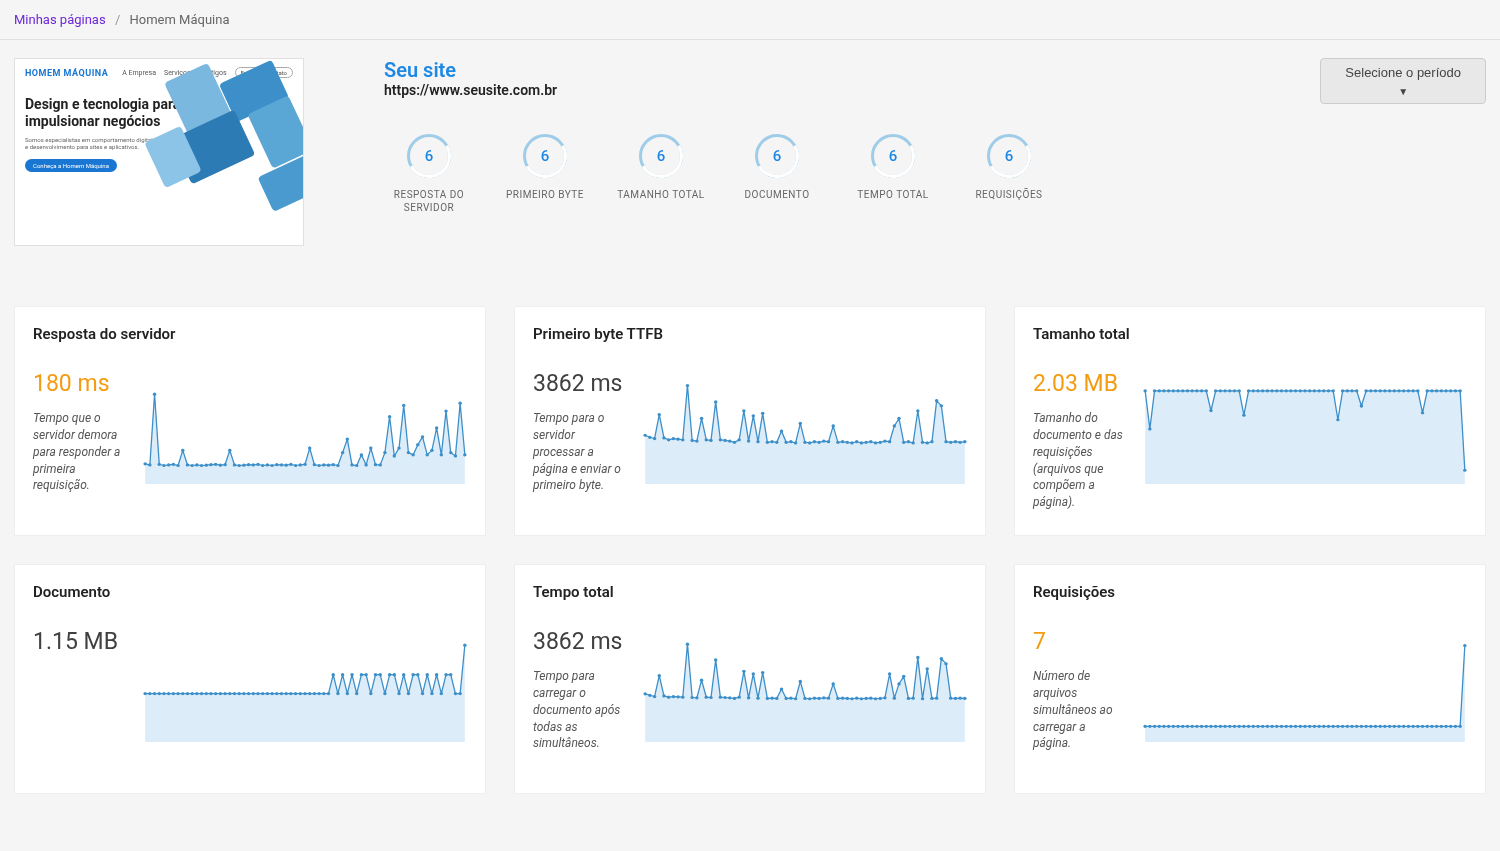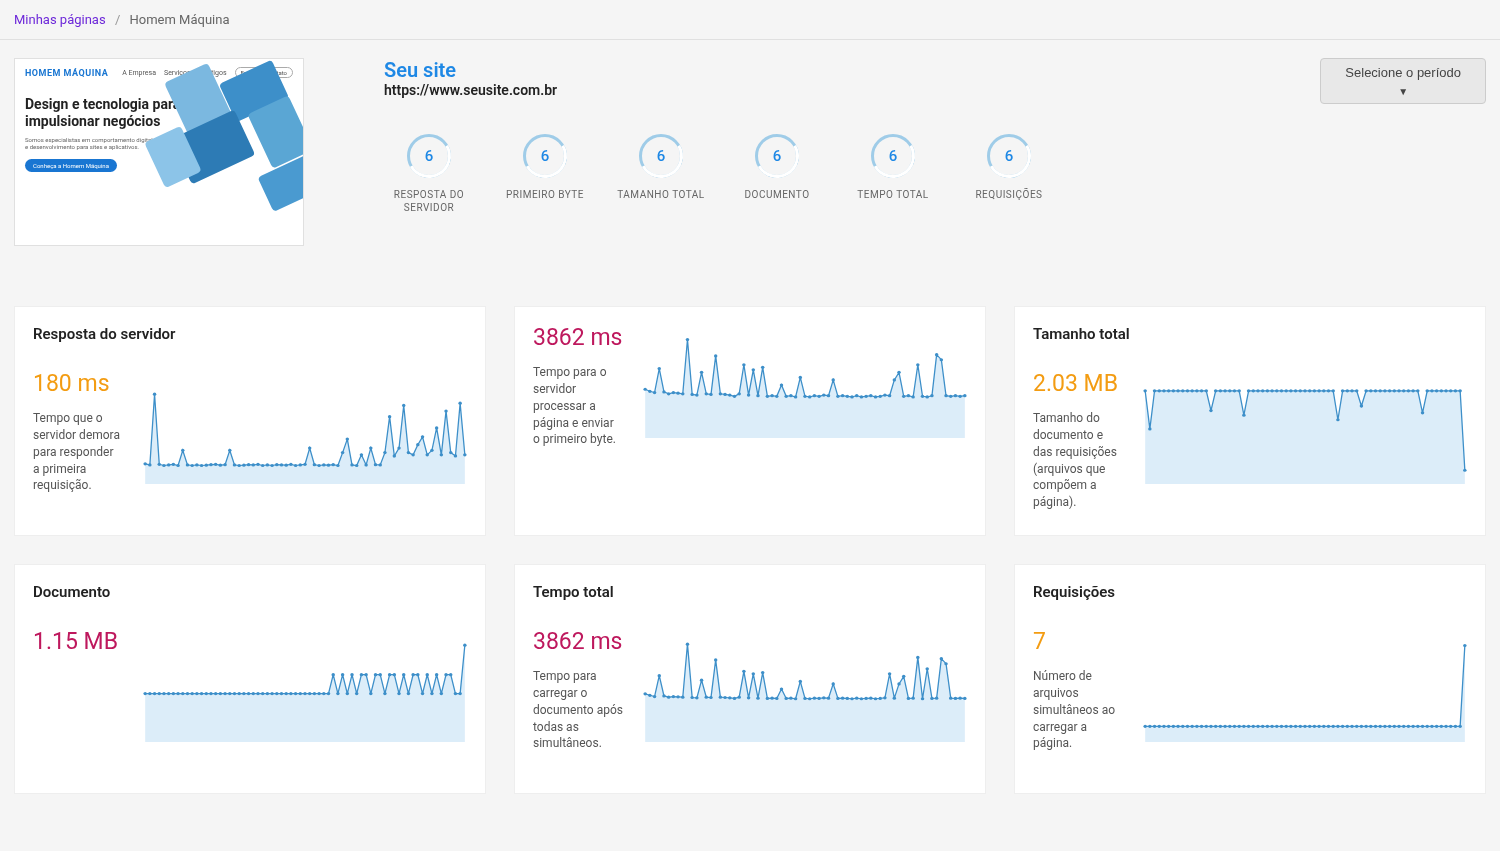--- a/index.html
+++ b/index.html
@@ -32,22 +32,22 @@
 .circle { width: 44px; height: 44px; border-radius: 50%; border: 3px solid #9fcce8; display: flex; align-items: center; justify-content: center; color: #1e88e5; font-size: 15px; font-weight: 500; margin-bottom: 10px; position: relative; }
 .circle::after { content: ''; position: absolute; top: -3px; left: -3px; right: -3px; bottom: -3px; border-radius: 50%; border: 3px solid transparent; border-bottom-color: #fff; border-right-color: #fff; transform: rotate(15deg); }
 .metric-label { font-size: 10px; letter-spacing: 0.5px; color: #666; text-align: center; line-height: 1.3; }
 .panels { display: grid; grid-template-columns: repeat(3, 1fr); gap: 28px; margin-top: 50px; }
 .panel { background: #fff; border: 1px solid #eee; padding: 18px 18px; min-height: 230px; }
 .panel-title { font-size: 15px; font-weight: 600; color: #222; margin-bottom: 28px; }
 .panel-body { display: flex; gap: 20px; align-items: flex-start; }
 .panel-left { width: 90px; flex-shrink: 0; }
 .panel-value { font-size: 23px; font-weight: 400; line-height: 1.1; }
 .panel-value.ok { color: #f39c12; }
-.panel-value.err { color: #be185d; }
-.panel-desc { font-size: 12px; color: #555; margin-top: 14px; line-height: 1.4; }
+.panel-value.err { color: #404040; }
+.panel-desc { font-size: 12px; color: #555; margin-top: 14px; line-height: 1.4; font-style: italic; }
 .panel-chart { flex: 1; height: 115px; }
 .panel-chart svg { width: 100%; height: 100%; }
 </style>
 </head>
 <body>
 
 <div class="breadcrumb">
   <a href="#">Minhas páginas</a>
   <span class="sep">/</span>
   <span class="current">Homem Máquina</span>
@@ -197,20 +197,21 @@
               <circle cx="276.235294117647" cy="83.82222222222222" r="1.6" fill="#3d8fc9"></circle>
               <circle cx="280.5882352941176" cy="40.05555555555556" r="1.6" fill="#3d8fc9"></circle>
               <circle cx="284.94117647058823" cy="81.57777777777778" r="1.6" fill="#3d8fc9"></circle>
               <circle cx="289.2941176470588" cy="84.94444444444444" r="1.6" fill="#3d8fc9"></circle>
               <circle cx="293.6470588235294" cy="32.19999999999999" r="1.6" fill="#3d8fc9"></circle>
               <circle cx="298" cy="83.82222222222222" r="1.6" fill="#3d8fc9"></circle>
   </svg></div>
     </div>
       </div>
       <div class="panel">
+    <div class="panel-title">Primeiro byte TTFB</div>
     <div class="panel-body">
       <div class="panel-left">
         <div class="panel-value err">3862 ms</div>
         <div class="panel-desc">Tempo para o servidor processar a página e enviar o primeiro byte.</div>
       </div>
       <div class="panel-chart"><svg viewBox="0 0 300 115" preserveAspectRatio="none">
     <path d="M2,64.24225L6.352941176470588,66.2875L10.705882352941176,67.55L15.058823529411764,43.5625L19.41176470588235,66.91875L23.76470588235294,68.8125L28.11764705882353,67.55L32.470588235294116,68.18125L36.8235294117647,68.8125L41.17647058823529,14.525000000000006L45.52941176470588,69.44375L49.882352941176464,70.075L54.23529411764706,47.349999999999994L58.588235294117645,68.8125L62.94117647058823,69.44375L67.29411764705881,30.9375L71.6470588235294,68.8125L76,69.44375L80.35294117647058,70.075L84.70588235294117,71.3375L89.05882352941175,68.8125L93.41176470588235,39.775000000000006L97.76470588235293,70.075L102.11764705882352,44.82499999999999L106.47058823529412,70.70625L110.8235294117647,42.30000000000001L115.17647058823529,71.3375L119.52941176470587,70.70625L123.88235294117646,71.3375L128.23529411764704,59.974999999999994L132.58823529411762,71.3375L136.94117647058823,70.70625L141.2941176470588,71.96875L145.6470588235294,52.400000000000006L150,71.3375L154.35294117647058,71.96875L158.70588235294116,70.70625L163.05882352941174,71.3375L167.41176470588235,70.075L171.76470588235293,70.70625L176.1176470588235,54.925000000000004L180.47058823529412,71.3375L184.8235294117647,70.70625L189.17647058823528,71.3375L193.52941176470586,71.96875L197.88235294117646,70.70625L202.23529411764704,71.96875L206.58823529411762,71.3375L210.94117647058823,70.70625L215.2941176470588,71.96875L219.6470588235294,71.3375L223.99999999999997,70.075L228.35294117647058,70.70625L232.70588235294116,54.925000000000004L237.05882352941174,47.349999999999994L241.41176470588232,71.3375L245.76470588235293,70.70625L250.1176470588235,71.96875L254.4705882352941,39.775000000000006L258.8235294117647,71.3375L263.17647058823525,71.96875L267.52941176470586,70.70625L271.88235294117646,29.67500000000001L276.235294117647,34.724999999999994L280.5882352941176,70.70625L284.94117647058823,71.3375L289.2941176470588,70.70625L293.6470588235294,71.3375L298,70.70625L298,113L2,113Z" fill="#d3e9f7" opacity="0.8"></path>
     <path d="M2,64.24225L6.352941176470588,66.2875L10.705882352941176,67.55L15.058823529411764,43.5625L19.41176470588235,66.91875L23.76470588235294,68.8125L28.11764705882353,67.55L32.470588235294116,68.18125L36.8235294117647,68.8125L41.17647058823529,14.525000000000006L45.52941176470588,69.44375L49.882352941176464,70.075L54.23529411764706,47.349999999999994L58.588235294117645,68.8125L62.94117647058823,69.44375L67.29411764705881,30.9375L71.6470588235294,68.8125L76,69.44375L80.35294117647058,70.075L84.70588235294117,71.3375L89.05882352941175,68.8125L93.41176470588235,39.775000000000006L97.76470588235293,70.075L102.11764705882352,44.82499999999999L106.47058823529412,70.70625L110.8235294117647,42.30000000000001L115.17647058823529,71.3375L119.52941176470587,70.70625L123.88235294117646,71.3375L128.23529411764704,59.974999999999994L132.58823529411762,71.3375L136.94117647058823,70.70625L141.2941176470588,71.96875L145.6470588235294,52.400000000000006L150,71.3375L154.35294117647058,71.96875L158.70588235294116,70.70625L163.05882352941174,71.3375L167.41176470588235,70.075L171.76470588235293,70.70625L176.1176470588235,54.925000000000004L180.47058823529412,71.3375L184.8235294117647,70.70625L189.17647058823528,71.3375L193.52941176470586,71.96875L197.88235294117646,70.70625L202.23529411764704,71.96875L206.58823529411762,71.3375L210.94117647058823,70.70625L215.2941176470588,71.96875L219.6470588235294,71.3375L223.99999999999997,70.075L228.35294117647058,70.70625L232.70588235294116,54.925000000000004L237.05882352941174,47.349999999999994L241.41176470588232,71.3375L245.76470588235293,70.70625L250.1176470588235,71.96875L254.4705882352941,39.775000000000006L258.8235294117647,71.3375L263.17647058823525,71.96875L267.52941176470586,70.70625L271.88235294117646,29.67500000000001L276.235294117647,34.724999999999994L280.5882352941176,70.70625L284.94117647058823,71.3375L289.2941176470588,70.70625L293.6470588235294,71.3375L298,70.70625" fill="none" stroke="#3d8fc9" stroke-width="1.2"></path>
     <circle cx="2" cy="64.24225" r="1.6" fill="#3d8fc9"></circle>
               <circle cx="6.352941176470588" cy="66.2875" r="1.6" fill="#3d8fc9"></circle>

